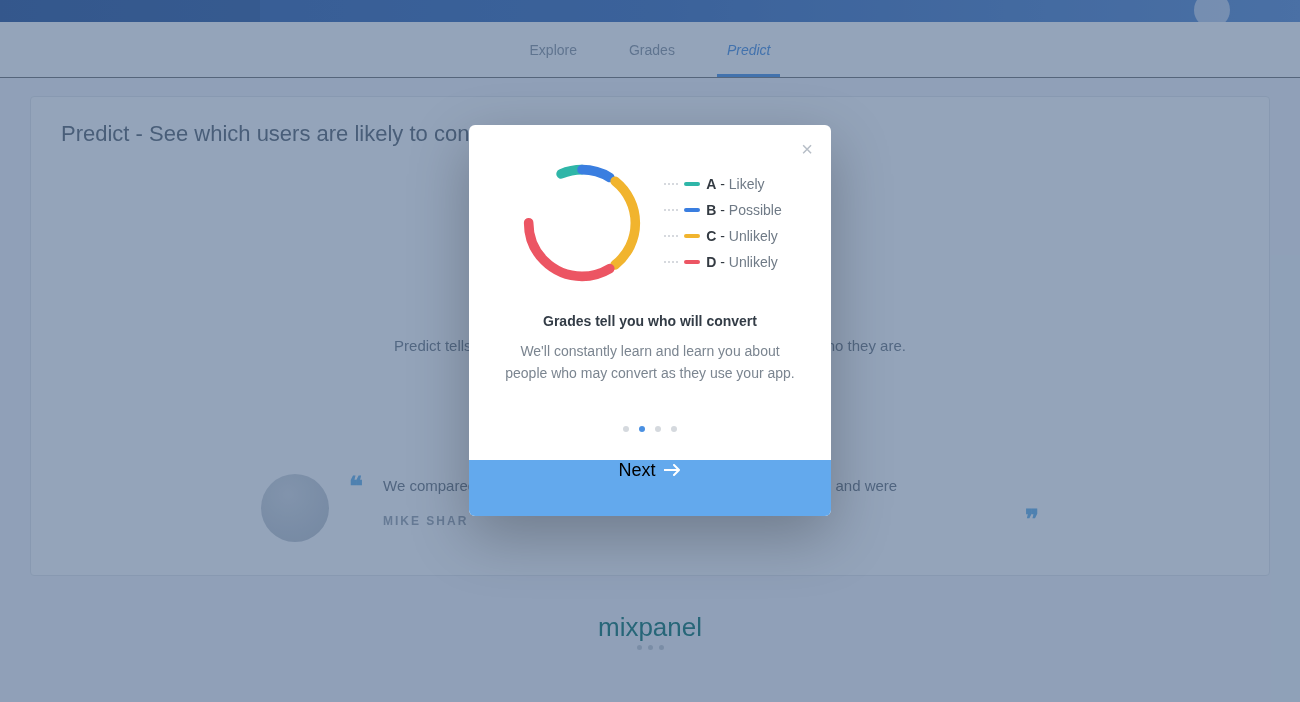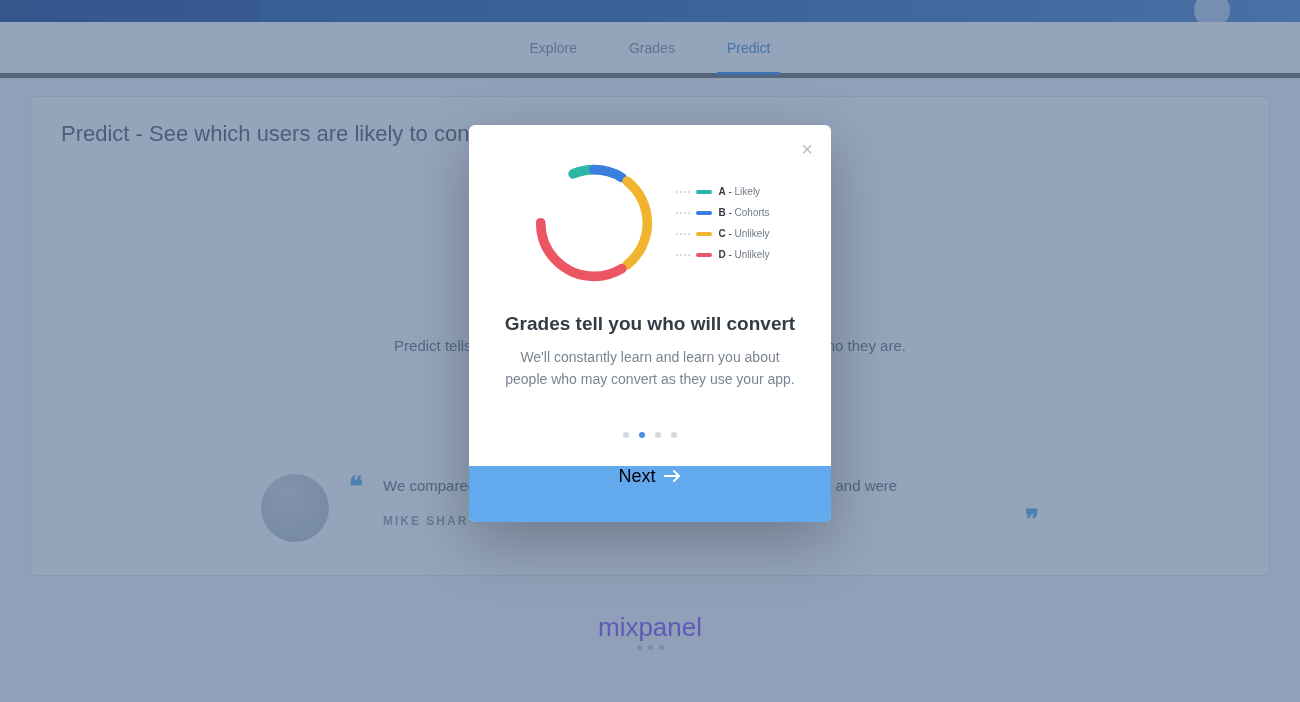--- a/index.html
+++ b/index.html
@@ -5,59 +5,59 @@
   * { box-sizing: border-box; margin: 0; padding: 0; }
   html, body { width: 1300px; height: 702px; font-family: -apple-system, BlinkMacSystemFont, "Segoe UI", Helvetica, Arial, sans-serif; overflow: hidden; }
   body { position: relative; background: #f5f7fa; }
 
   
   .topbar { height: 22px; background: linear-gradient(90deg,#2f5ea8,#3a6db9,#5b8cd0); position: relative; }
   .topbar .circ { position:absolute; right: 70px; top: -8px; width: 36px; height: 36px; border-radius:50%; background:#fff; opacity:.6;}
   .topbar .stripe { position:absolute; left:0; top:0; height:100%; width:260px; background:rgba(0,0,0,.08);}
 
   
-  .subnav { height: 56px; background:#fff; border-bottom:5px solid #737373; display:flex; align-items:center; justify-content:center; gap:44px; }
+  .subnav { height: 56px; background:#fff; border-bottom:1px solid #737373; display:flex; align-items:center; justify-content:center; gap:44px; }
   .subnav .tab { font-size:14px; color:#8b95a1; cursor:pointer; padding:18px 4px; position:relative; }
-  .subnav .tab.active { color:#4a90e2; font-weight:500; }
+  .subnav .tab.active { color:#4a90e2; font-weight:500;font-style:italic; }
   .subnav .tab.active::after { content:""; position:absolute; left:-6px; right:-6px; bottom:-1px; height:3px; background:#4a90e2; }
 
   
   .page { padding: 18px 30px; }
   .card { background:#fff; border:1px solid #e4e7eb; border-radius:4px; min-height:480px; padding:24px 30px; }
   .card h2 { font-size:22px; font-weight:400; color:#5a6570; }
   .lead { text-align:center; color:#6f7a86; font-size:15px; margin-top:190px; }
   .quote-row { display:flex; align-items:flex-start; margin-top:120px; padding:0 200px; gap:20px; }
   .avatar { width:68px; height:68px; border-radius:50%; background:radial-gradient(circle at 40% 30%, #d6dbe0, #b8c0c9); flex-shrink:0; }
   .ql { color:#66b2e8; font-size:26px; font-weight:bold; line-height:.5; margin-top:6px; }
   .qr { color:#66b2e8; font-size:26px; font-weight:bold; margin-left:auto; margin-top:30px; }
   .quote-text { color:#6b7580; font-size:15px; line-height:1.6; }
   .quote-author { color:#9aa3ad; font-size:12px; letter-spacing:2px; font-weight:600; margin-top:16px; }
 
   
-  .brand { text-align:center; color:#8b5cf6; font-size:26px; font-weight:400; margin-top:36px; letter-spacing:0; font-family: "Segoe UI", sans-serif;}
+  .brand { text-align:center; color:#0f766e; font-size:26px; font-weight:400; margin-top:36px; letter-spacing:0; font-family: "Segoe UI", sans-serif;}
   .brand .dots { display:flex; justify-content:center; gap:6px; margin-top:2px;}
   .brand .dots span{ width:5px; height:5px; border-radius:50%; background:#c6ccd3;}
 
   
   .overlay { position:absolute; inset:0; background:rgba(60,90,130,.55); }
 
   
   .modal { position:absolute; left:50%; top:125px; transform:translateX(-50%); width:362px; background:#fff; border-radius:6px; box-shadow:0 20px 60px rgba(0,0,0,.25); display:flex; flex-direction:column; overflow:hidden; }
   .modal .close { position:absolute; top:14px; right:18px; color:#b7bec7; font-size:20px; cursor:pointer; line-height:1;}
   .modal .body { padding:34px 32px 16px 32px; text-align:center; }
   .donut-wrap { display:flex; align-items:center; justify-content:center; gap:18px; margin-bottom:26px;}
   .donut { width:128px; height:128px; }
-  .legend { display:flex; flex-direction:column; gap:10px; font-size:10px; color:#333a42;}
+  .legend { display:flex; flex-direction:column; gap:10px; font-size:14px; color:#333a42;}
   .legend .row{ display:flex; align-items:center; gap:6px; white-space:nowrap;}
   .legend .dots4{ display:flex; gap:2px; }
   .legend .dots4 i{ width:2px; height:2px; background:#c8cdd3; border-radius:50%;}
   .legend .sw{ width:16px; height:4px; border-radius:2px; display:inline-block; }
   .legend .label b{ font-weight:700; }
   .legend .label span{ color:#6f7a86; }
-  .modal h3{ font-size:19px; font-weight:600; color:#333c46; margin-bottom:12px;}
+  .modal h3{ font-size:14px; font-weight:600; color:#333c46; margin-bottom:12px;}
   .modal p{ font-size:14px; color:#7b8590; line-height:1.55; padding:0 4px;}
   .pager { display:flex; justify-content:center; gap:10px; margin:42px 0 12px 0;}
   .pager span{ width:6px; height:6px; border-radius:50%; background:#d5d9de;}
   .pager span.active{ background:#4a90e2;}
   .modal .footer{ background:#63a9ed; color:#000000; height:56px; display:flex; justify-content:center; font-size:18px; font-weight:500; cursor:pointer; gap:8px;}
   .arrow { display:inline-block; }
 </style>
 </head>
 <body>
 
@@ -124,21 +124,21 @@
           <span class="label"><b>A</b> - <span>Likely</span></span>
         </div>
         <div class="row">
           <span class="dots4">
               <i></i>
               <i></i>
               <i></i>
               <i></i>
             </span>
           <span class="sw" style="background:#3a7ee0"></span>
-          <span class="label"><b>B</b> - <span>Cohorts</span></span>
+          <span class="label"><b>B</b> - <span>Possible</span></span>
         </div>
         <div class="row">
           <span class="dots4">
               <i></i>
               <i></i>
               <i></i>
               <i></i>
             </span>
           <span class="sw" style="background:#f1b42e"></span>
           <span class="label"><b>C</b> - <span>Unlikely</span></span>

